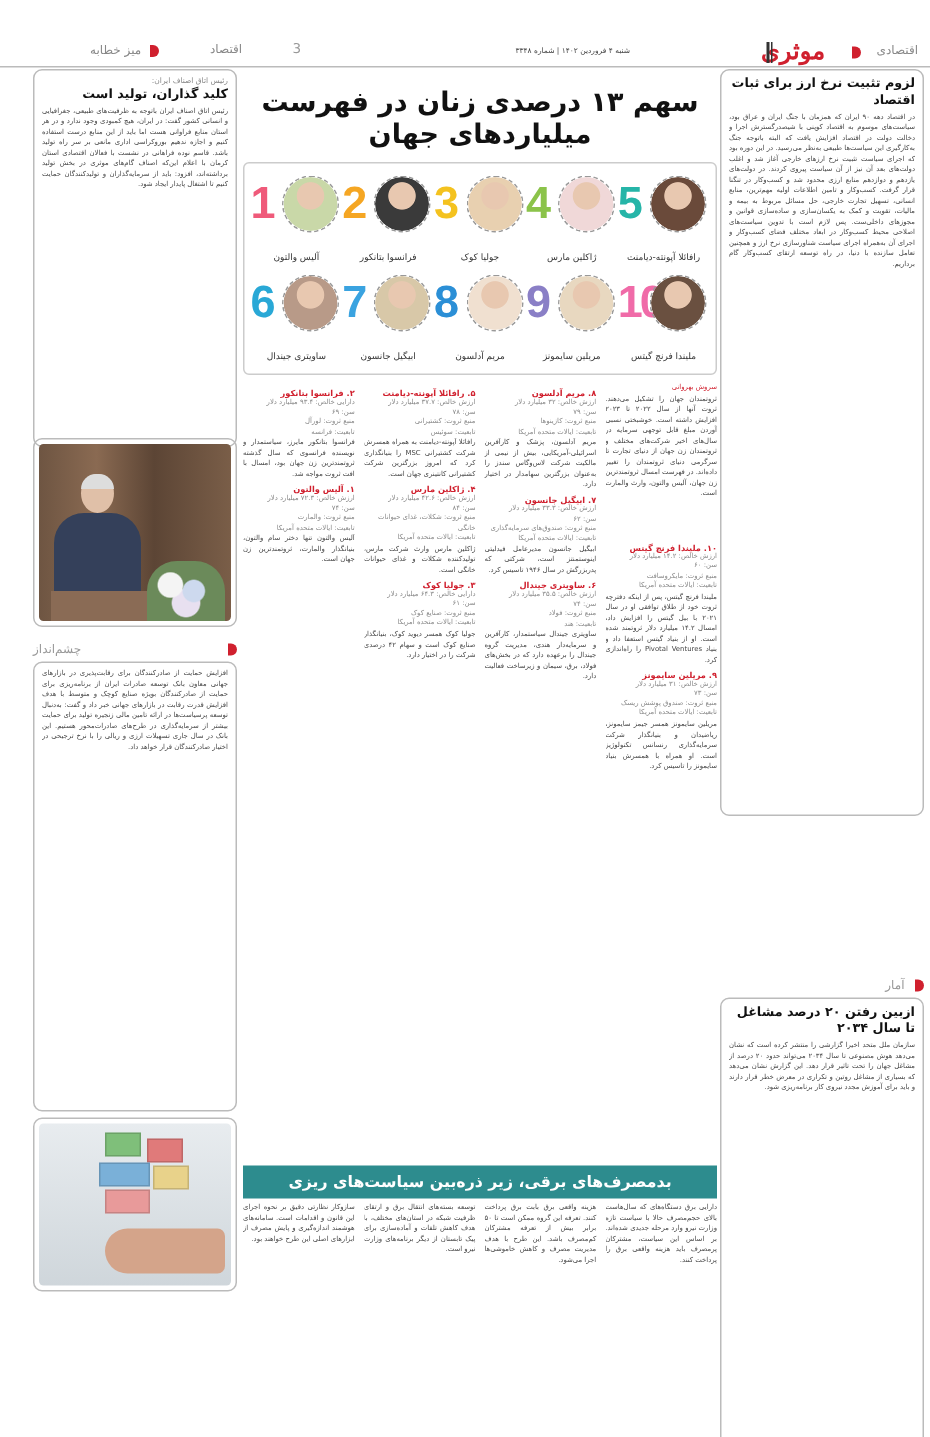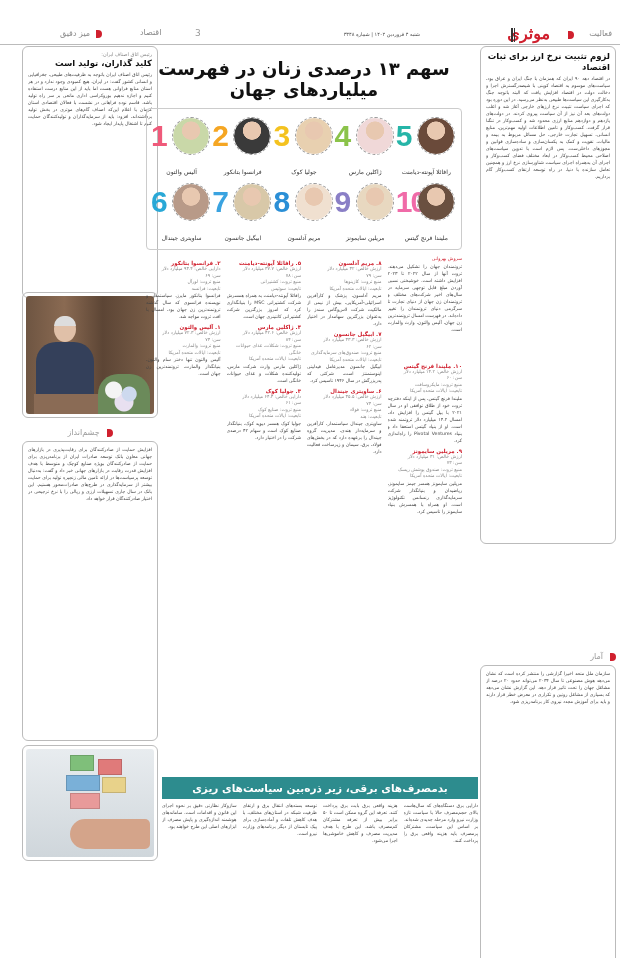--- a/index.html
+++ b/index.html
@@ -11,21 +11,21 @@
   .logo-bar { position: absolute; right: 105px; top: 2px; width: 4px; height: 14px; border-left: 2px solid #333; border-right: 1px solid #333; }
   .section-label { position: absolute; font-size: 8px; color: #888; top: 3px; }
   .red-mark { display: inline-block; width: 6px; height: 8px; background: #d0202e; border-radius: 0 4px 4px 0; vertical-align: middle; margin-left: 3px; }
   .dateline { position: absolute; right: 200px; top: 5px; font-size: 5px; color: #444; }
   .header-line { position: absolute; top: 18px; left: 0; right: 0; height: 1px; background: #bbb; }
   .page-section { position: absolute; left: 140px; top: 2px; font-size: 8px; color: #888; text-align: right; }
   .page-num { position: absolute; left: 195px; top: 2px; font-size: 9px; color: #999; }
 
   .col-right { position: absolute; right: 4px; top: 46px; width: 136px; }
   .col-left { position: absolute; left: 22px; top: 46px; width: 136px; }
-  .col-main { position: absolute; left: 146px; top: 46px; width: 316px; }
+  .col-main { position: absolute; left: 162px; top: 46px; width: 316px; }
 
   .box { border: 1px solid #bbb; border-radius: 6px; padding: 4px 5px; }
   .box-title { font-size: 8.5px; font-weight: bold; color: #111; margin-bottom: 2px; line-height: 1.3; }
   .box-kicker { font-size: 5px; color: #888; margin-bottom: 1px; }
   .text { font-size: 4.6px; line-height: 7px; color: #444; text-align: justify; }
 
   .main-title { font-size: 18px; font-weight: bold; text-align: center; color: #111; padding: 12px 0 8px; font-family: "DejaVu Sans", sans-serif; }
   .grid-box { border: 1px solid #ccc; border-radius: 4px; padding: 6px 4px; height: 142px; position: relative; }
   .grid-row { display: flex; flex-direction: row; justify-content: space-between; height: 66px; }
   .person { width: 62px; position: relative; height: 66px; }
@@ -54,65 +54,66 @@
   .cont { position: absolute; width: 24px; height: 16px; border: 1px solid rgba(0,0,0,0.15); }
   .hands { position: absolute; left: 44px; bottom: 8px; width: 80px; height: 30px; background: #d4a48a; border-radius: 30px 10px 10px 30px; }
 
   .side-head { font-size: 8px; color: #999; display: flex; align-items: center; gap: 4px; margin: 4px 0; }
 </style>
 </head>
 <body>
 
 <div class="header">
   <span class="section-label" style="right:8px;">
-    <span>فعالیت</span>
+    <span>اقتصادی</span>
   </span>
   <span class="red-mark" style="position:absolute;right:46px;top:5px;"></span>
   <span class="logo">موثری</span>
   <span class="logo-bar"></span>
   <span class="dateline">شنبه ۴ فروردین ۱۴۰۲ | شماره ۳۳۴۸</span>
   <span class="page-section">اقتصاد</span>
   <span class="page-num">3</span>
   <span class="section-label" style="left:60px;">
     <span class="red-mark"></span>
-    <span>میز دقیق</span>
+    <span>میز خطابه</span>
   </span>
   <div class="header-line"></div>
 </div>
 
 <div class="col-right">
   <div class="box" style="height:498px;">
     <div class="box-title">لزوم تثبیت نرخ ارز برای ثبات اقتصاد</div>
     <div class="text" style="height:470px;overflow:hidden;">در اقتصاد دهه ۹۰ ایران که همزمان با جنگ ایران و عراق بود، سیاست‌های موسوم به اقتصاد کوپنی با شیصدرگسترش اجرا و دخالت دولت در اقتصاد افزایش یافت که البته باتوجه جنگ به‌کارگیری این سیاست‌ها طبیعی به‌نظر می‌رسید. در این دوره بود که اجرای سیاست تثبیت نرخ ارزهای خارجی آغاز شد و اغلب دولت‌های بعد آن نیز از آن سیاست پیروی کردند. در دولت‌های یازدهم و دوازدهم منابع ارزی محدود شد و کسب‌وکار در تنگنا قرار گرفت. کسب‌وکار و تامین اطلاعات اولیه مهم‌ترین، منابع انسانی، تسهیل تجارت خارجی، حل مسائل مربوط به بیمه و مالیات، تقویت و کمک به یکسان‌سازی و ساده‌سازی قوانین و مجوزهای داخلی‌ست. پس لازم است با تدوین سیاست‌های اصلاحی محیط کسب‌وکار در ابعاد مختلف فضای کسب‌وکار و اجرای آن به‌همراه اجرای سیاست شناورسازی نرخ ارز و همچنین تعامل سازنده با دنیا، در راه توسعه ارتقای کسب‌وکار گام برداریم.</div>
   </div>
   <div class="side-head" style="margin-top:108px;">
     <span class="red-mark"></span>
     <span>آمار</span>
   </div>
   <div class="box" style="height:330px;">
+    <div class="box-title">ازبین رفتن ۲۰ درصد مشاغل تا سال ۲۰۳۴</div>
     <div class="text" style="height:300px;overflow:hidden;">سازمان ملل متحد اخیرا گزارشی را منتشر کرده است که نشان می‌دهد هوش مصنوعی تا سال ۲۰۳۴ می‌تواند حدود ۲۰ درصد از مشاغل جهان را تحت تاثیر قرار دهد. این گزارش نشان می‌دهد که بسیاری از مشاغل روتین و تکراری در معرض خطر قرار دارند و باید برای آموزش مجدد نیروی کار برنامه‌ریزی شود.</div>
   </div>
 </div>
 
 <div class="col-left">
   <div class="box" style="height:252px;">
     <div class="box-kicker">رئیس اتاق اصناف ایران:</div>
     <div class="box-title">کلید گذاران، تولید است</div>
     <div class="text" style="height:220px;overflow:hidden;">رئیس اتاق اصناف ایران باتوجه به ظرفیت‌های طبیعی، جغرافیایی و انسانی کشور گفت: در ایران، هیچ کمبودی وجود ندارد و در هر استان منابع فراوانی هست اما باید از این منابع درست استفاده کنیم و اجازه ندهیم بوروکراسی اداری مانعی بر سر راه تولید باشد. قاسم نوده فراهانی در نشست با فعالان اقتصادی استان کرمان با اعلام این‌که اصناف گام‌های موثری در بخش تولید برداشته‌اند، افزود: باید از سرمایه‌گذاران و تولیدکنندگان حمایت کنیم تا اشتغال پایدار ایجاد شود.</div>
   </div>
   <div class="photo-box" style="margin-top:-6px;">
     <div class="speaker-photo">
       <div class="speaker-body"></div>
       <div class="speaker-head"></div>
       <div class="speaker-hair"></div>
       <div class="podium"></div>
       <div class="flowers"></div>
     </div>
   </div>
-  <div class="side-head" style="margin-top:10px;justify-content:center;">
+  <div class="side-head" style="margin-top:10px;justify-content:space-between;">
     <span class="red-mark"></span>
     <span>چشم‌انداز</span>
   </div>
   <div class="box" style="height:300px;">
     <div class="text" style="height:290px;overflow:hidden;">افزایش حمایت از صادرکنندگان برای رقابت‌پذیری در بازارهای جهانی معاون بانک توسعه صادرات ایران از برنامه‌ریزی برای حمایت از صادرکنندگان بویژه صنایع کوچک و متوسط با هدف افزایش قدرت رقابت در بازارهای جهانی خبر داد و گفت: به‌دنبال توسعه پرسیاست‌ها در ارائه تامین مالی زنجیره تولید برای حمایت بیشتر از سرمایه‌گذاری در طرح‌های صادرات‌محور هستیم. این بانک در سال جاری تسهیلات ارزی و ریالی را با نرخ ترجیحی در اختیار صادرکنندگان قرار خواهد داد.</div>
   </div>
   <div class="photo-box" style="margin-top:4px;">
     <div class="container-photo">
       <div class="cont" style="left:44px;top:6px;background:#7fbf7a;"></div>
       <div class="cont" style="left:72px;top:10px;background:#e07a7a;"></div>

